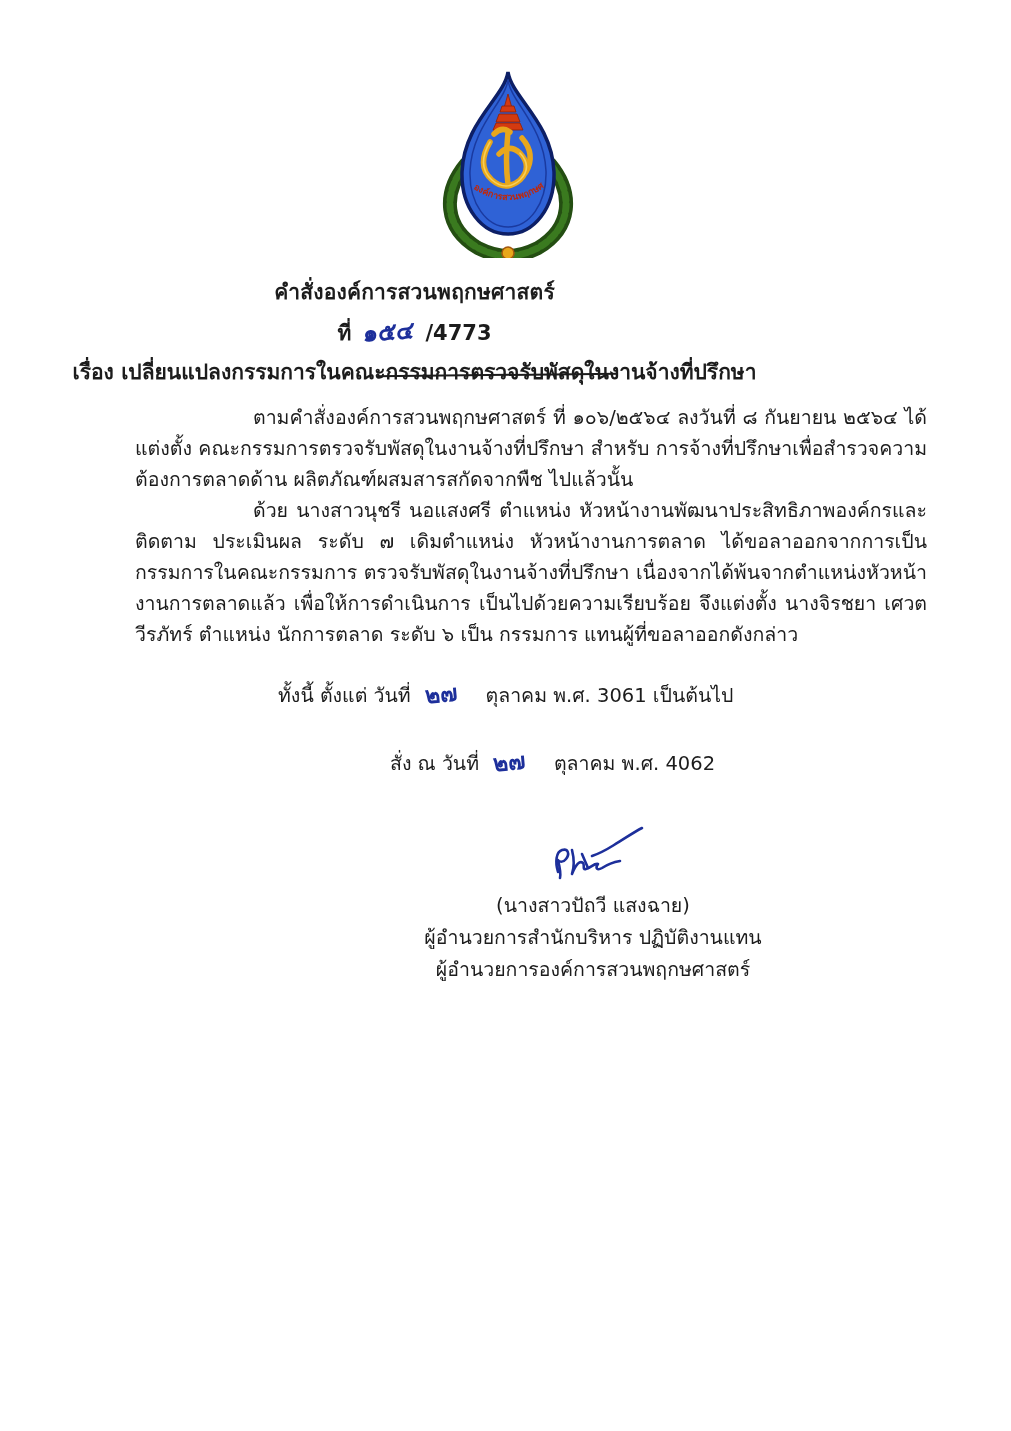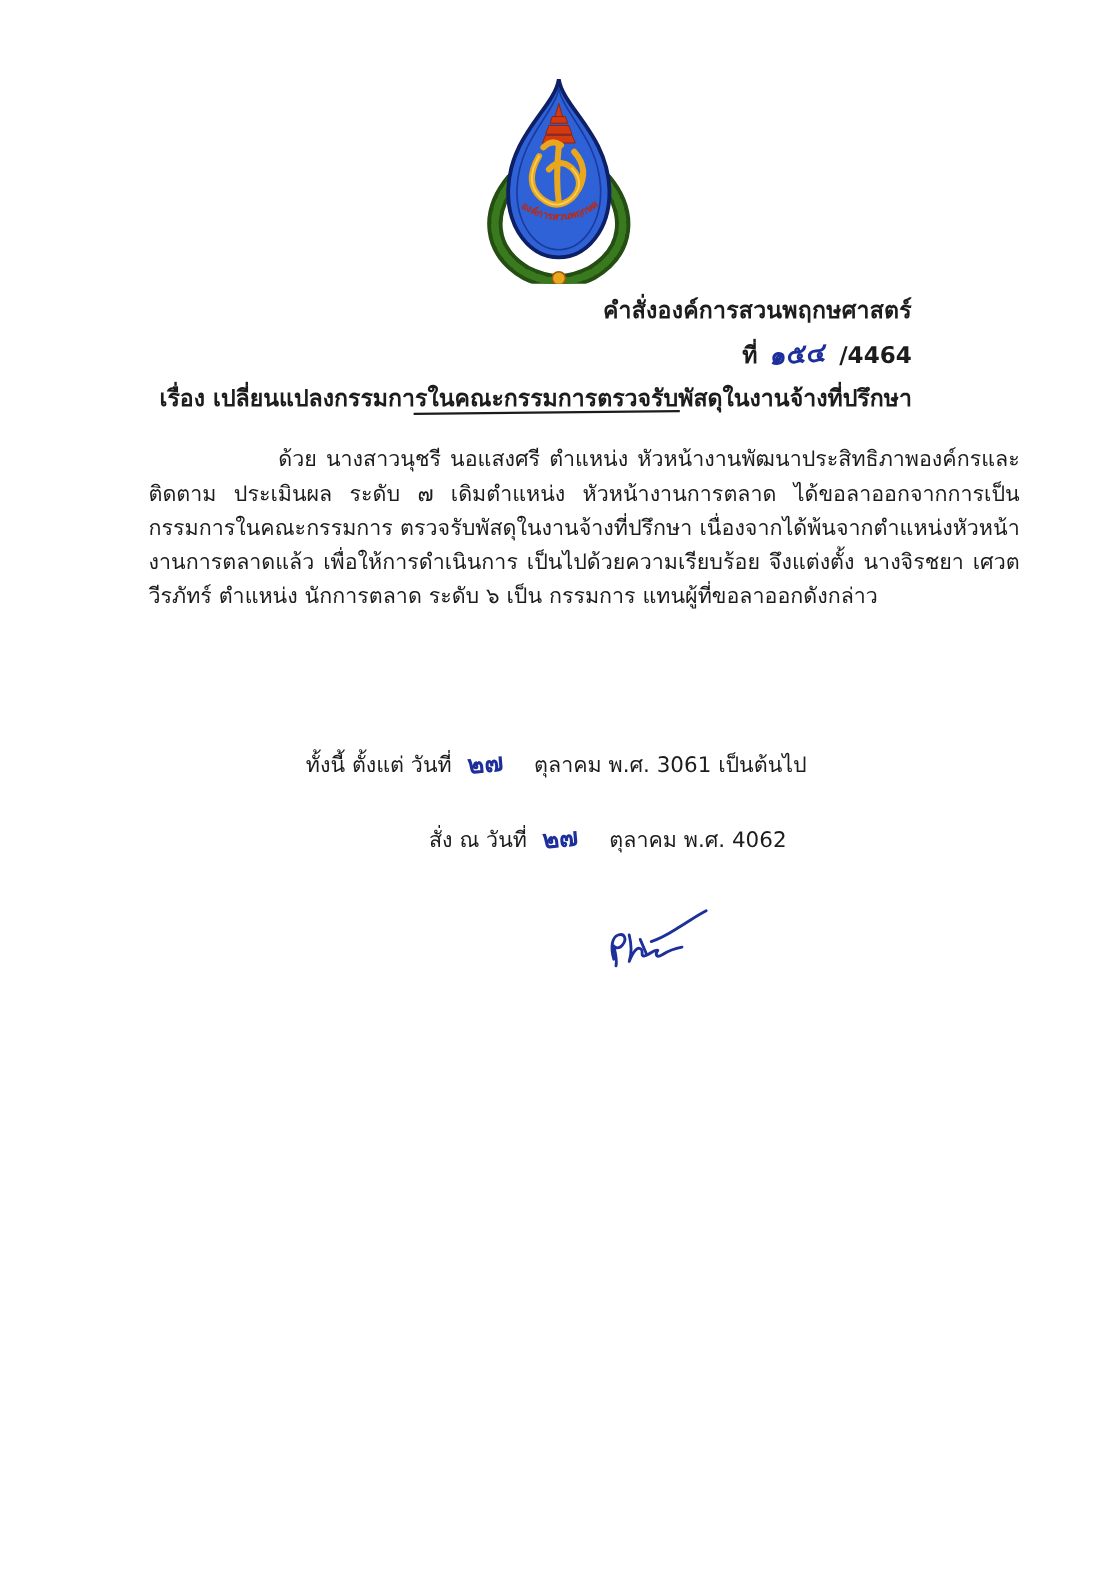--- a/index.html
+++ b/index.html
@@ -7,21 +7,21 @@
     position:relative;
     width:1011px;height:1431px;
     background:#ffffff;
     font-family:"DejaVu Sans","Liberation Sans",sans-serif;
     color:#1c1c1c;
     overflow:hidden;
   }
   
   .logo-wrap{position:absolute;left:430px;top:68px;width:156px;height:190px;}
   
-  .doc-header{position:absolute;top:266px;left:0;width:829px;text-align:right;line-height:1.55;}
+  .doc-header{position:absolute;top:276px;left:0;width:829px;text-align:center;line-height:1.55;}
   .doc-title{font-size:21px;font-weight:bold;letter-spacing:.2px;}
   .doc-number{font-size:21px;font-weight:bold;margin-top:4px;}
   .doc-subject{font-size:21px;font-weight:bold;margin-top:6px;}
   .hand{
     color:#1d2f9b;
     font-family:"DejaVu Serif","Liberation Serif",serif;
     font-weight:600;
     display:inline-block;
     transform:rotate(-4deg) skewX(-6deg);
     font-size:24px;
@@ -99,28 +99,29 @@
         <textPath href="#arc-text-path" startOffset="4">องค์การสวนพฤกษศาสตร์</textPath>
       </text>
     </svg>
   </div>
 
   <div class="doc-header">
     <div class="doc-title">คำสั่งองค์การสวนพฤกษศาสตร์</div>
     <div class="doc-number">
       <span>ที่</span>
       <span class="hand">๑๕๔</span>
-      <span>/4464</span>
+      <span>/4773</span>
     </div>
     <div class="doc-subject">เรื่อง  เปลี่ยนแปลงกรรมการในคณะกรรมการตรวจรับพัสดุในงานจ้างที่ปรึกษา</div>
   </div>
 
   <div class="title-divider"></div>
 
   <div class="doc-body">
+    <p>ตามคำสั่งองค์การสวนพฤกษศาสตร์ ที่ ๑๐๖/๒๕๖๔ ลงวันที่ ๘ กันยายน ๒๕๖๔ ได้แต่งตั้ง คณะกรรมการตรวจรับพัสดุในงานจ้างที่ปรึกษา สำหรับ การจ้างที่ปรึกษาเพื่อสำรวจความต้องการตลาดด้าน ผลิตภัณฑ์ผสมสารสกัดจากพืช ไปแล้วนั้น</p>
     <p>ด้วย นางสาวนุชรี นอแสงศรี ตำแหน่ง หัวหน้างานพัฒนาประสิทธิภาพองค์กรและติดตาม ประเมินผล ระดับ ๗ เดิมตำแหน่ง หัวหน้างานการตลาด ได้ขอลาออกจากการเป็น กรรมการในคณะกรรมการ ตรวจรับพัสดุในงานจ้างที่ปรึกษา เนื่องจากได้พ้นจากตำแหน่งหัวหน้างานการตลาดแล้ว เพื่อให้การดำเนินการ เป็นไปด้วยความเรียบร้อย จึงแต่งตั้ง นางจิรชยา เศวตวีรภัทร์ ตำแหน่ง นักการตลาด ระดับ ๖ เป็น กรรมการ แทนผู้ที่ขอลาออกดังกล่าว</p>
   </div>
 
   <div class="line-effective">
     <span>ทั้งนี้ ตั้งแต่ วันที่</span>
     <span class="day-hand">๒๗</span>
     <span>ตุลาคม  พ.ศ. 3061 เป็นต้นไป</span>
   </div>
 
   <div class="line-issued">
@@ -131,14 +132,19 @@
 
   <svg class="signature-svg" viewBox="0 0 120 64">
     <g fill="none" stroke="#1d2f9b" stroke-width="2.6" stroke-linecap="round" stroke-linejoin="round">
       <path d="M10,46 C7,36 8,26 14,24 C20,22 22,28 18,33 C15,37 11,36 10,34 C12,42 13,48 12,52"></path>
       <path d="M24,24 C26,32 26,42 24,48 C28,38 32,34 35,37 C37,39 34,44 38,43 C43,42 46,37 50,38 C47,42 49,45 54,42 C60,38 66,36 72,35"></path>
       <path d="M44,30 C50,28 58,24 66,19 C76,13 86,6 94,2"></path>
       <path d="M34,28 l6,14"></path>
     </g>
   </svg>
 
+  <div class="sign-block">
+    <div>(นางสาวปัถวี แสงฉาย)</div>
+    <div>ผู้อำนวยการสำนักบริหาร ปฏิบัติงานแทน</div>
+    <div>ผู้อำนวยการองค์การสวนพฤกษศาสตร์</div>
+  </div>
 
 </div>
 
 </body></html>

